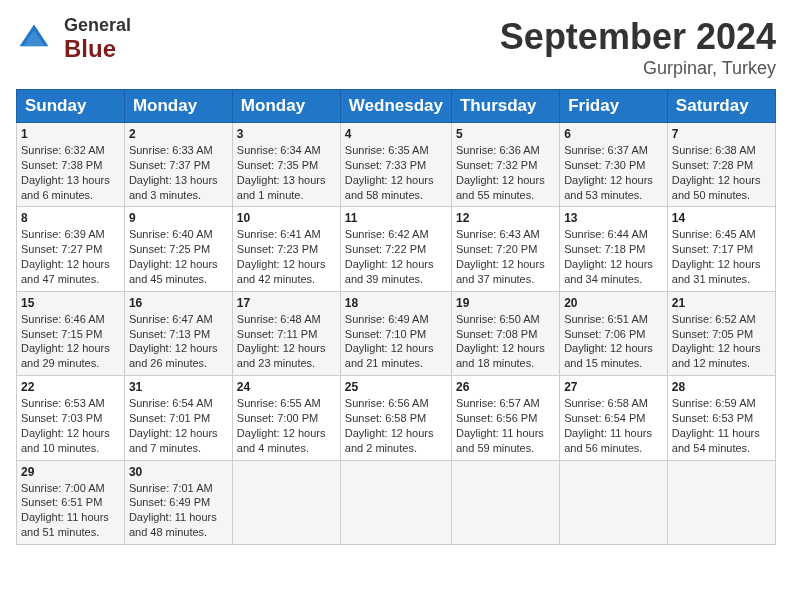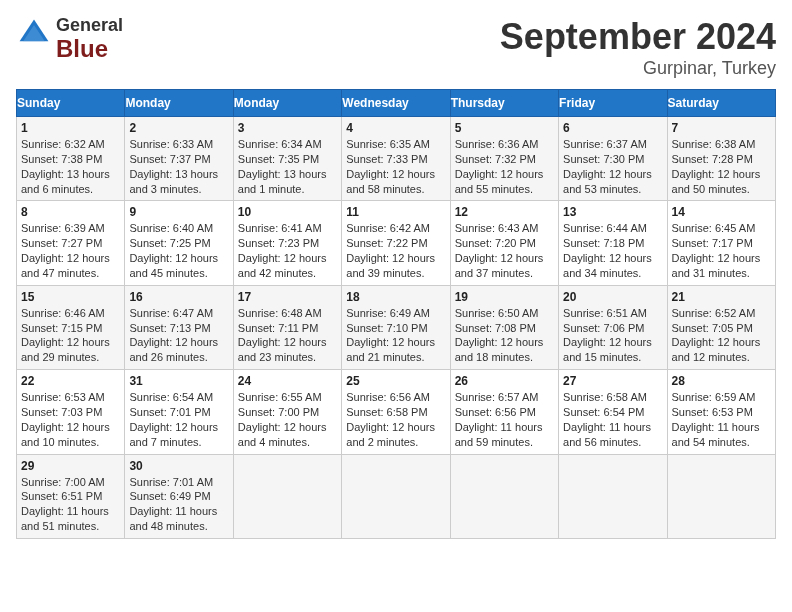--- a/index.html
+++ b/index.html
@@ -16,21 +16,22 @@
       padding: 16px 16px 10px 16px;
     }
     .header {
       display: flex;
       justify-content: space-between;
       align-items: flex-start;
       margin-bottom: 10px;
     }
     .logo {
       display: flex;
-      gap: 4px;
+      align-items: center;
+      gap: 12px;
     }
     .logo-text {
       display: flex;
       flex-direction: column;
       line-height: 1.1;
     }
     .logo-general {
       font-size: 18px;
       font-weight: bold;
       color: #333;
@@ -57,23 +58,23 @@
       color: #555;
     }
     .calendar {
       width: 100%;
       border-collapse: collapse;
       font-size: 10.5px;
     }
     .calendar thead th {
       background-color: #2176c7;
       color: #fff;
-      padding: 6px 0;
+      padding: 6px 8px;
       text-align: left;
-      font-size: 12px;
+      font-size: 17px;
       font-weight: bold;
       border: 1px solid #1a5fa8;
     }
     .calendar tbody td {
       border: 1px solid #ccc;
       vertical-align: top;
       padding: 4px 4px;
       width: calc(100% / 7);
       min-height: 70px;
     }

